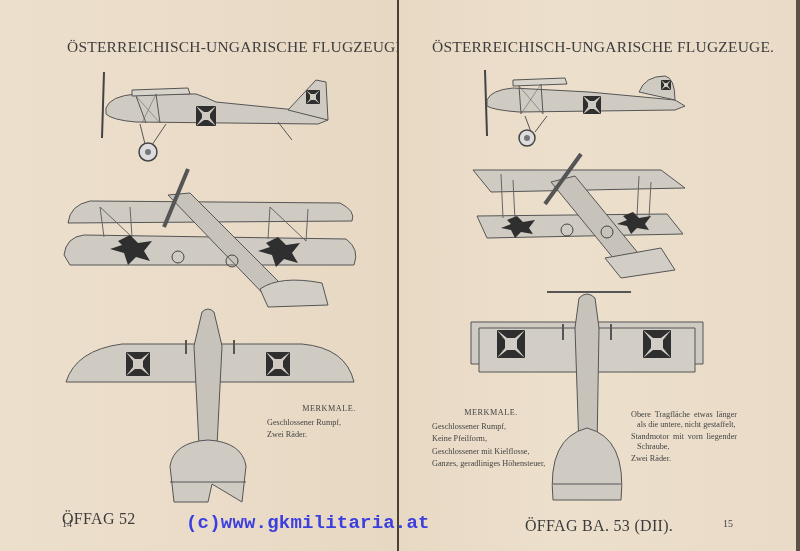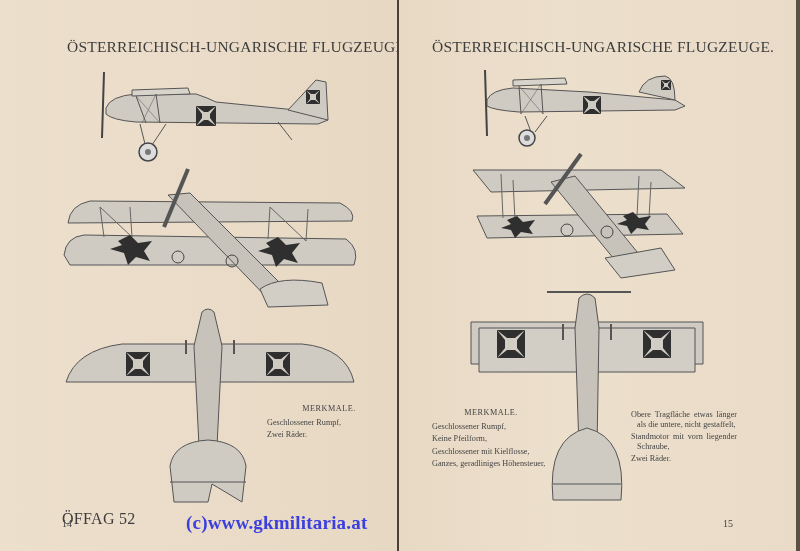--- a/index.html
+++ b/index.html
@@ -34,21 +34,21 @@
     position: absolute; font-size: 16px; color: #3c3c3c; white-space: nowrap; letter-spacing: 0.3px;
   }
   .features {
     position: absolute; font-size: 8.2px; line-height: 9.6px; color: #444;
   }
   .features .head { text-align: center; letter-spacing: 0.5px; margin-bottom: 4px; }
   .features .item { margin-bottom: 3px; text-indent: -6px; padding-left: 6px; text-align: justify; }
   .folio { position: absolute; top: 518px; font-size: 10px; color: #444; }
   .watermark {
     position: absolute; left: 186px; top: 512px;
-    font-family: Liberation Serif, serif; font-weight: bold;
+    font-family: Liberation Mono, monospace; font-weight: bold;
     font-size: 19px; color: #3b3fe0; letter-spacing: 0.2px; white-space: nowrap;
   }
   .ghost { position: absolute; color: rgba(120,140,150,0.18); font-size: 13px; white-space: nowrap; }
 </style>
 </head>
 <body>
 
 <div class="spread">
   <div class="top-edge"></div>
 
@@ -215,19 +215,20 @@
       <div class="item">Geschlossener mit Kielflosse,</div>
       <div class="item">Ganzes, geradliniges Höhensteuer,</div>
     </div>
 
     <div class="features" style="left:232px;top:410px;width:106px;">
       <div class="item">Obere Tragfläche etwas länger als die untere, nicht gestaffelt,</div>
       <div class="item">Standmotor mit vorn liegender Schraube,</div>
       <div class="item">Zwei Räder.</div>
     </div>
 
+    <div class="caption" style="left:126px;top:517px;">ÖFFAG BA. 53 (DII).</div>
     <div class="folio" style="left:324px;">15</div>
   </div>
 
   <div class="right-edge"></div>
 
   <div class="watermark">(c)www.gkmilitaria.at</div>
 </div>
 
 </body></html>

